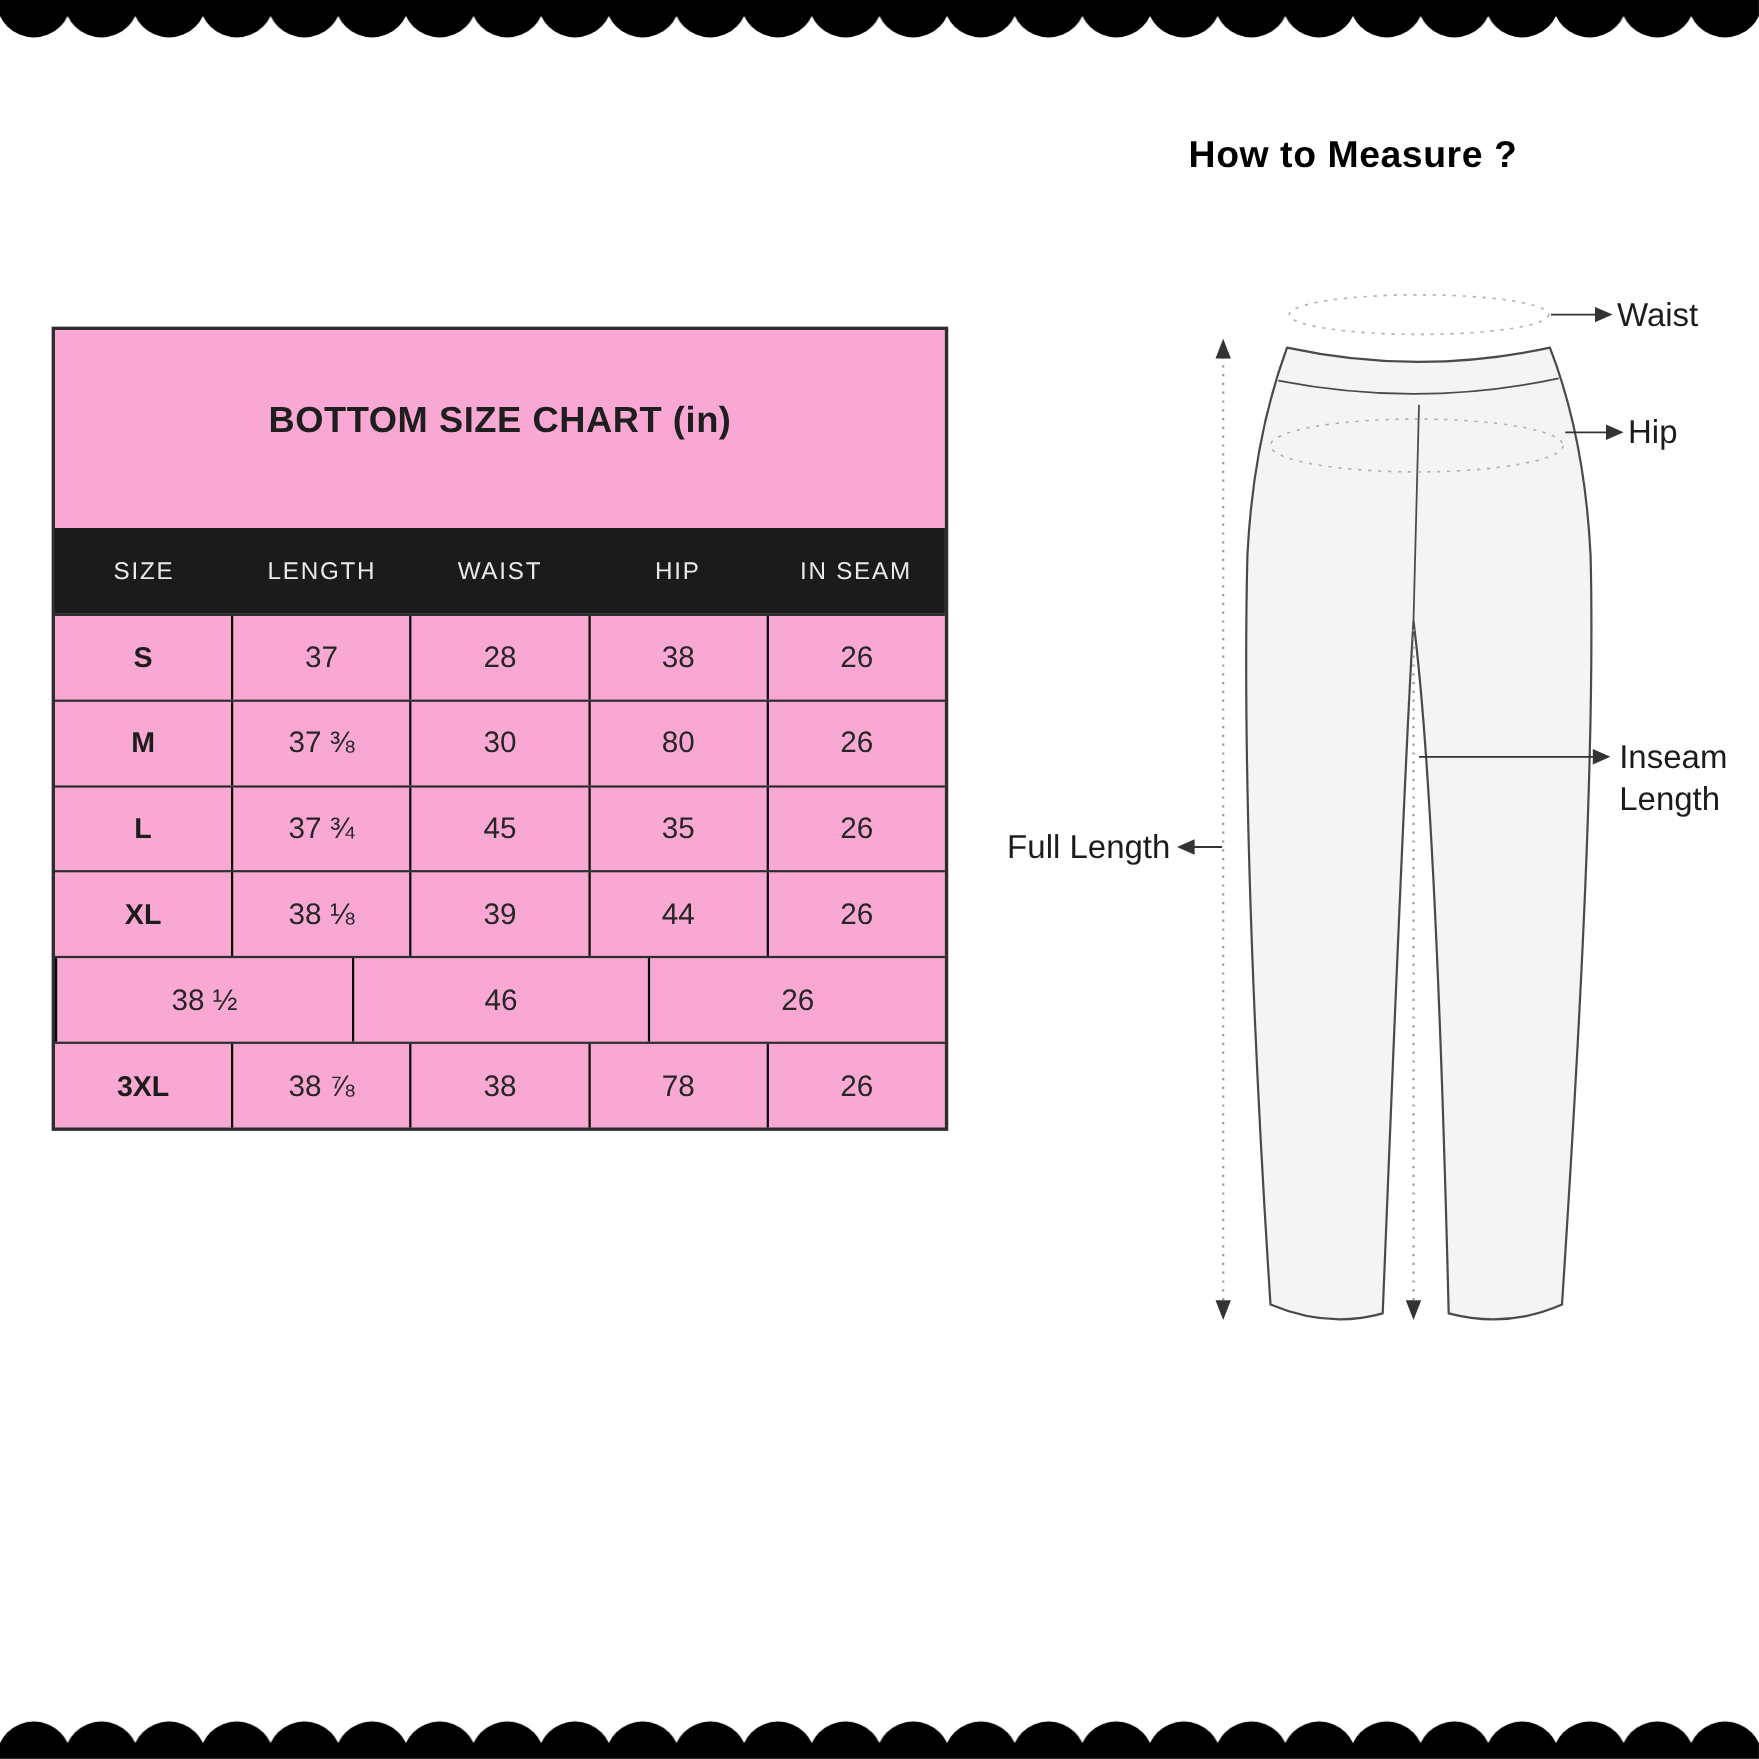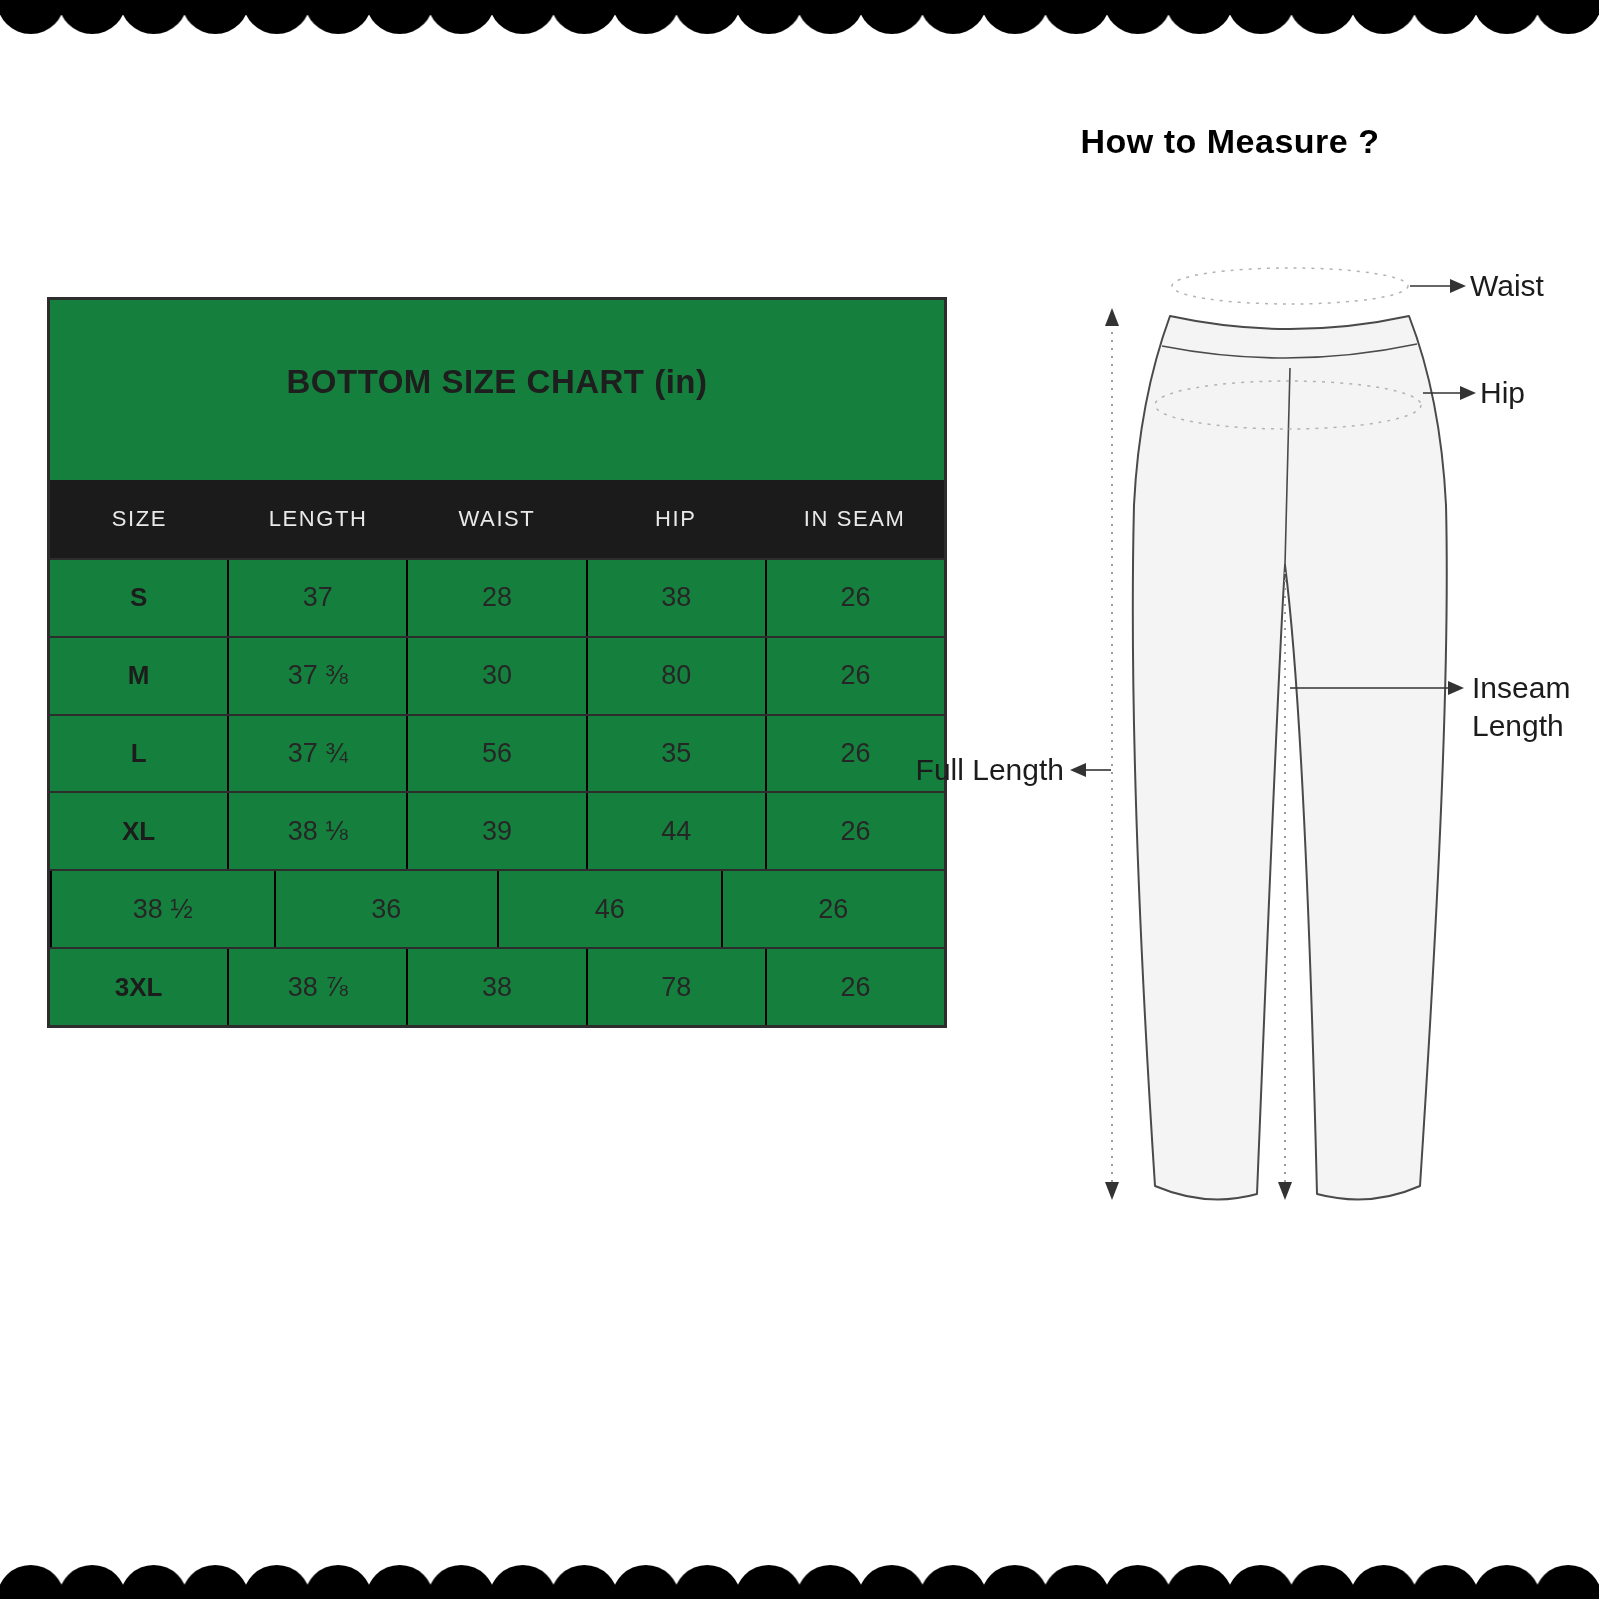--- a/index.html
+++ b/index.html
@@ -6,22 +6,22 @@
   #canvas {
     position:relative; width:1599px; height:1599px; overflow:hidden;
     background:#ffffff; font-family:"Liberation Sans","DejaVu Sans",sans-serif;
   }
   .scallop { position:absolute; left:0; display:block; }
   .scallop.top { top:0; }
   .scallop.bottom { bottom:0; }
 
   
   #size-table {
-    position:absolute; left:47px; top:297px; width:900px; height:731px;
-    border:3px solid #2d2d2d; background:#15803d; box-sizing:border-box;
+    position:absolute; left:47px; top:297px; width:815px; height:731px;
+    border:3px solid #2d2d2d; background:#f9a8d4; box-sizing:border-box;
     display:flex; flex-direction:column;
   }
   .tbl-title-row {
     flex:0 0 163px; display:flex; align-items:center; justify-content:center;
     font-size:33px; font-weight:bold; letter-spacing:0.5px; color:#1e1e1e;
   }
   .tbl-header {
     flex:0 0 78px; background:#1b1b1b; display:flex; align-items:stretch;margin-top:17px;
   }
   .hcell {
@@ -97,34 +97,33 @@
     <div class="trow">
       <div class="tcell first">M</div>
       <div class="tcell">37 ⅜</div>
       <div class="tcell">30</div>
       <div class="tcell">80</div>
       <div class="tcell">26</div>
     </div>
     <div class="trow">
       <div class="tcell first">L</div>
       <div class="tcell">37 ¾</div>
-      <div class="tcell">56</div>
+      <div class="tcell">45</div>
       <div class="tcell">35</div>
       <div class="tcell">26</div>
     </div>
     <div class="trow">
       <div class="tcell first">XL</div>
       <div class="tcell">38 ⅛</div>
       <div class="tcell">39</div>
       <div class="tcell">44</div>
       <div class="tcell">26</div>
     </div>
     <div class="trow">
       <div class="tcell">38 ½</div>
-      <div class="tcell">36</div>
       <div class="tcell">46</div>
       <div class="tcell">26</div>
     </div>
     <div class="trow">
       <div class="tcell first">3XL</div>
       <div class="tcell">38 ⅞</div>
       <div class="tcell">38</div>
       <div class="tcell">78</div>
       <div class="tcell">26</div>
     </div>

